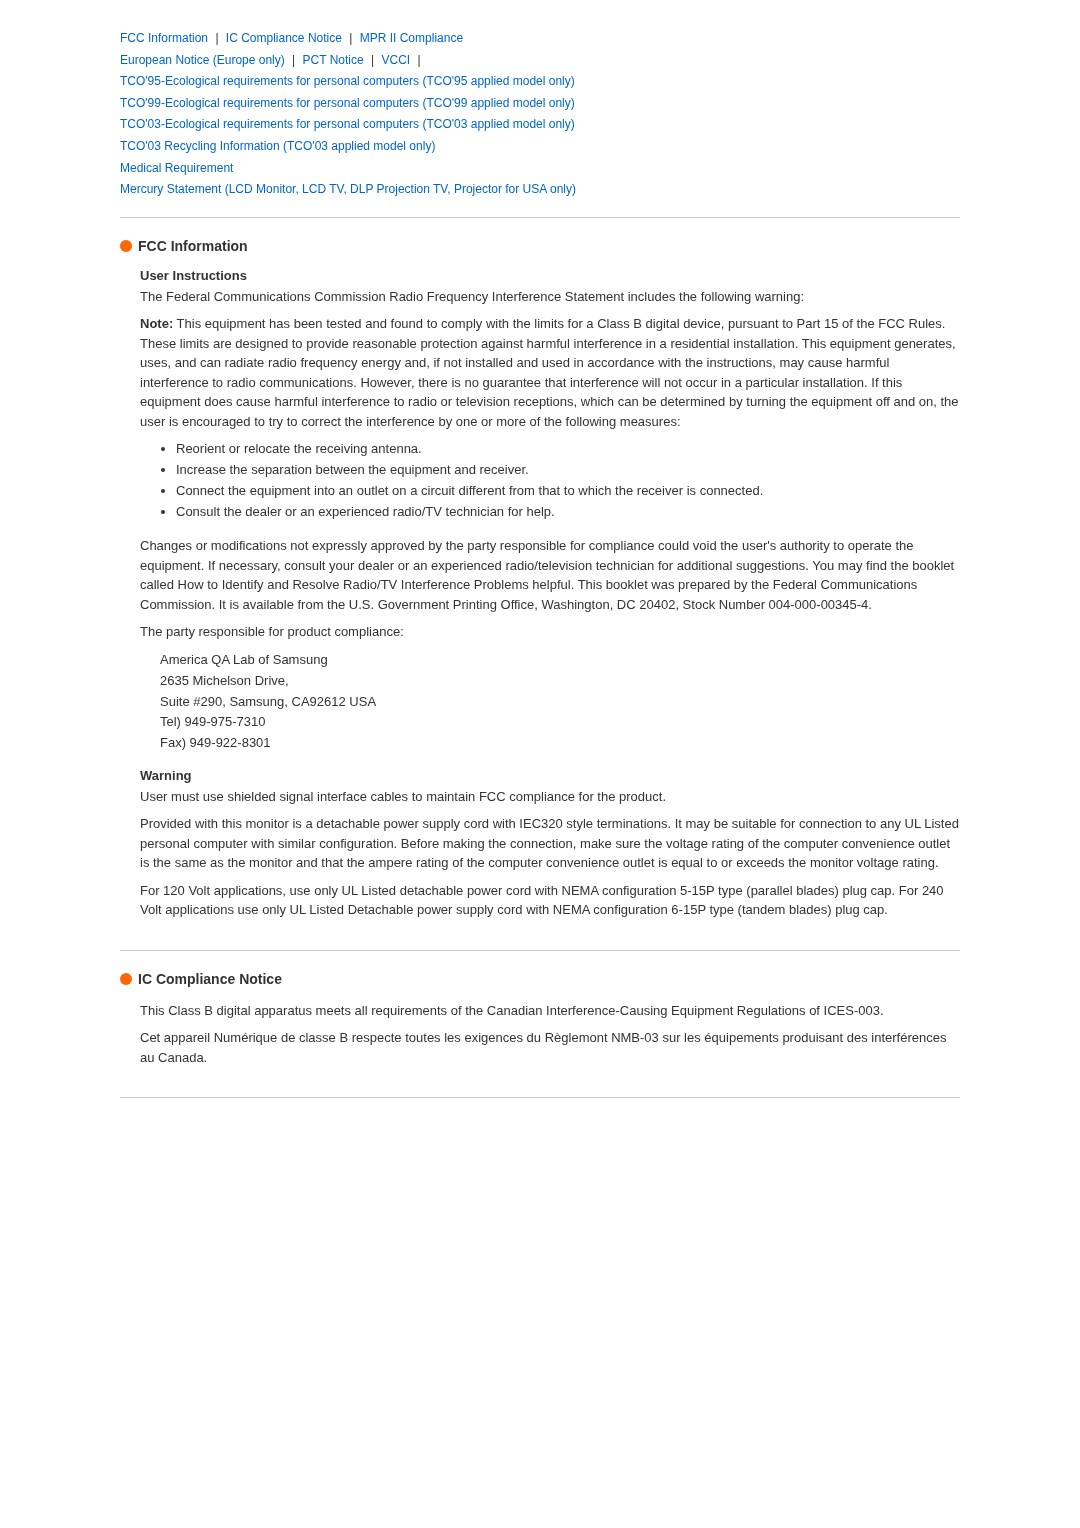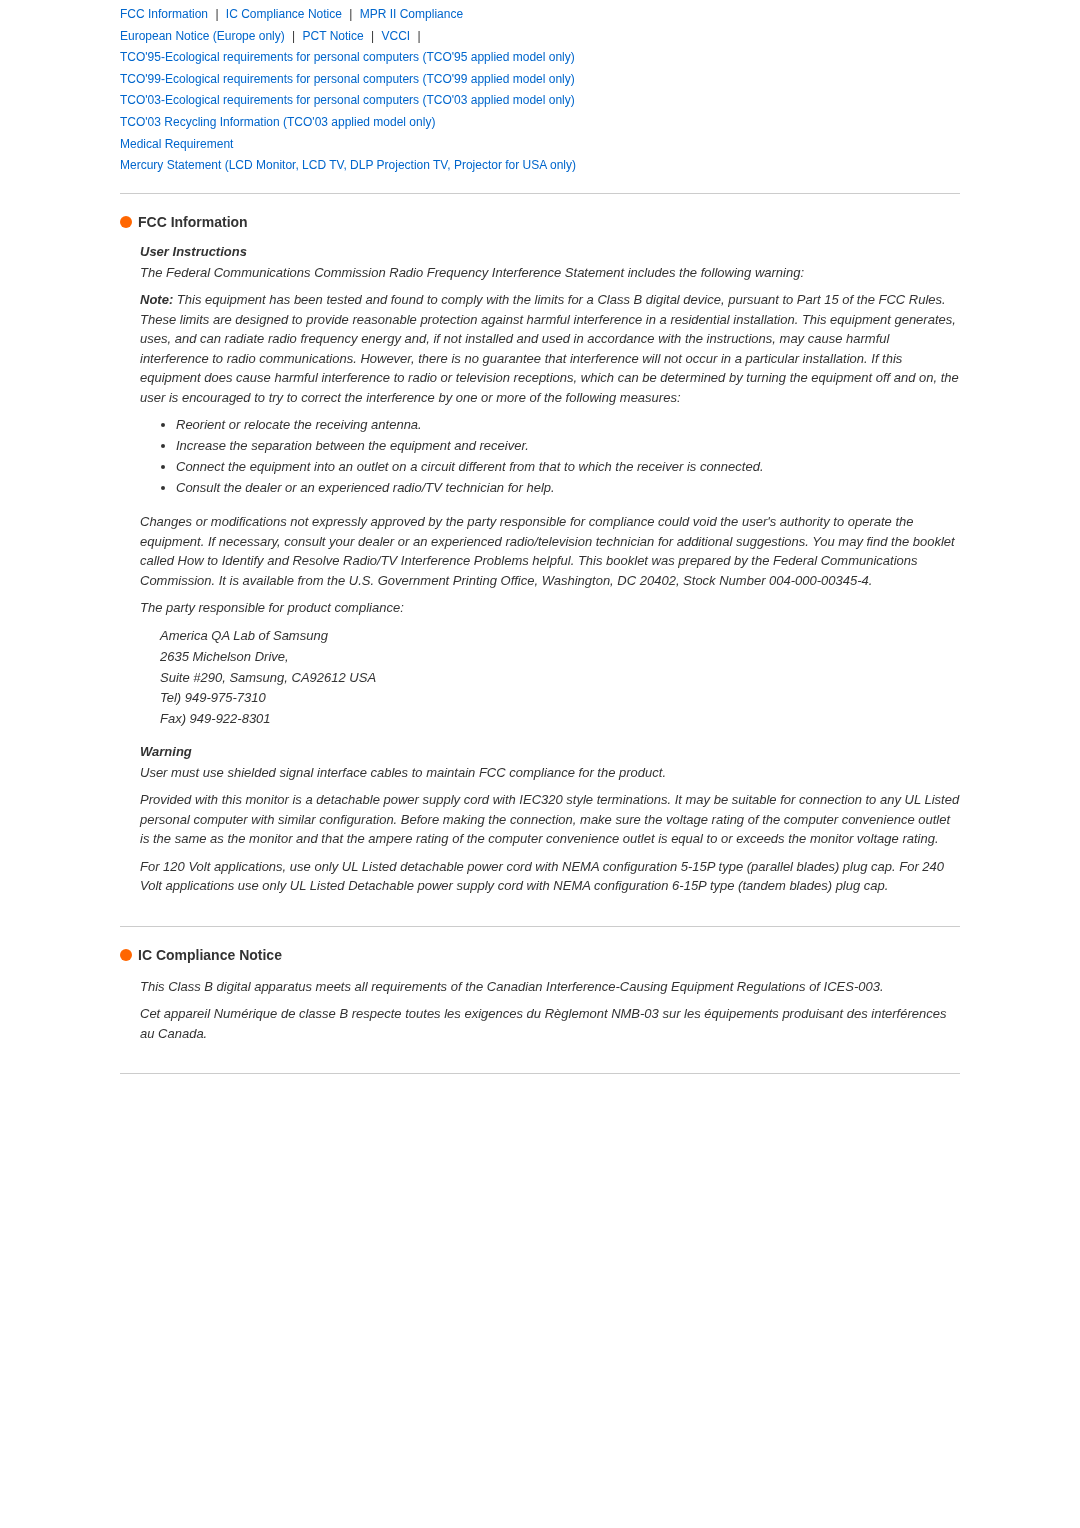--- a/index.html
+++ b/index.html
@@ -7,21 +7,21 @@
       font-family: Arial, sans-serif;
       font-size: 13px;
       color: #333;
       background: #fff;
       width: 1080px;
       min-height: 1528px;
     }
     .page-container {
       max-width: 900px;
       margin: 0 auto;
-      padding: 4px 30px;
+      padding: 28px 30px;
     }
     .nav-links {
       font-size: 12px;
       line-height: 1.8;
       margin-bottom: 16px;
     }
     .nav-links a {
       color: #0066cc;
       text-decoration: none;
     }
@@ -52,21 +52,20 @@
       flex-shrink: 0;
     }
     .section-title {
       font-size: 14px;
       font-weight: bold;
       color: #333;
     }
     .subsection {
       margin-bottom: 14px;
       padding-left: 20px;
-      font-style: italic;
     }
     .subsection-title {
       font-weight: bold;
       font-size: 13px;
       margin-bottom: 4px;
     }
     .body-text {
       font-size: 13px;
       line-height: 1.5;
       color: #333;

